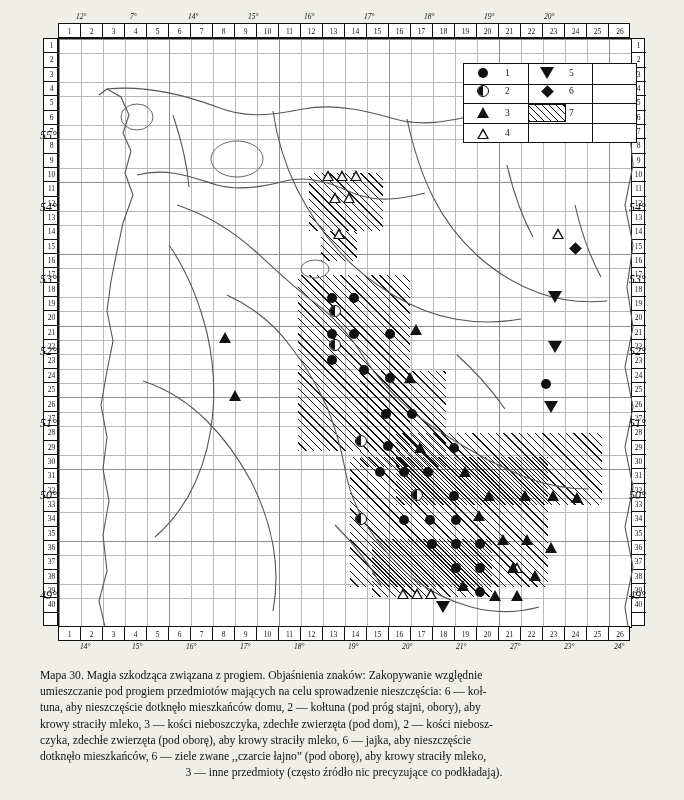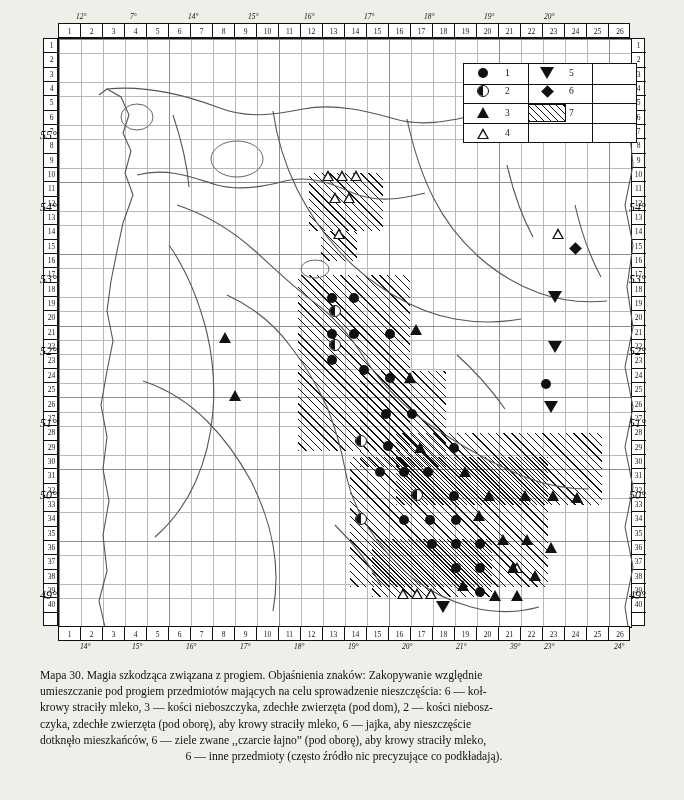--- a/index.html
+++ b/index.html
@@ -424,22 +424,22 @@
 
     <div class="deg-row bottom">
       <span style="left:22px;">14°</span>
       <span style="left:74px;">15°</span>
       <span style="left:128px;">16°</span>
       <span style="left:182px;">17°</span>
       <span style="left:236px;">18°</span>
       <span style="left:290px;">19°</span>
       <span style="left:344px;">20°</span>
       <span style="left:398px;">21°</span>
-      <span style="left:452px;">39°</span>
-      <span style="left:486px;">23°</span>
+      <span style="left:452px;">27°</span>
+      <span style="left:506px;">23°</span>
       <span style="left:556px;">24°</span>
     </div>
 
     <div class="lat" style="left:0px;top:106px;">55°</div>
     <div class="lat" style="left:0px;top:178px;">54°</div>
     <div class="lat" style="left:0px;top:250px;">53°</div>
     <div class="lat" style="left:0px;top:322px;">52°</div>
     <div class="lat" style="left:0px;top:394px;">51°</div>
     <div class="lat" style="left:0px;top:466px;">50°</div>
     <div class="lat" style="left:0px;top:566px;">49°</div>
@@ -449,19 +449,20 @@
     <div class="lat" style="left:589px;top:322px;">52°</div>
     <div class="lat" style="left:589px;top:394px;">51°</div>
     <div class="lat" style="left:589px;top:466px;">50°</div>
     <div class="lat" style="left:589px;top:566px;">49°</div>
 
   </div>
 
   <div class="caption">
     <p>Mapa 30.  Magia szkodząca związana z progiem. Objaśnienia znaków: Zakopywanie względnie</p>
     <p>umieszczanie pod progiem przedmiotów mających na celu sprowadzenie nieszczęścia: 6 — koł-</p>
+    <p>tuna, aby nieszczęście dotknęło mieszkańców domu, 2 — kołtuna (pod próg stajni, obory), aby</p>
     <p>krowy straciły mleko, 3 — kości nieboszczyka, zdechłe zwierzęta (pod dom), 2 — kości niebosz-</p>
     <p>czyka, zdechłe zwierzęta (pod oborę), aby krowy straciły mleko, 6 — jajka, aby nieszczęście</p>
     <p>dotknęło mieszkańców, 6 — ziele zwane ,,czarcie łajno” (pod oborę), aby krowy straciły mleko,</p>
-    <p class="last">6 — inne przedmioty (często źródło nic precyzujące co podkładają).</p>
+    <p class="last">3 — inne przedmioty (często źródło nic precyzujące co podkładają).</p>
   </div>
 
 </div>
 
 </body></html>

